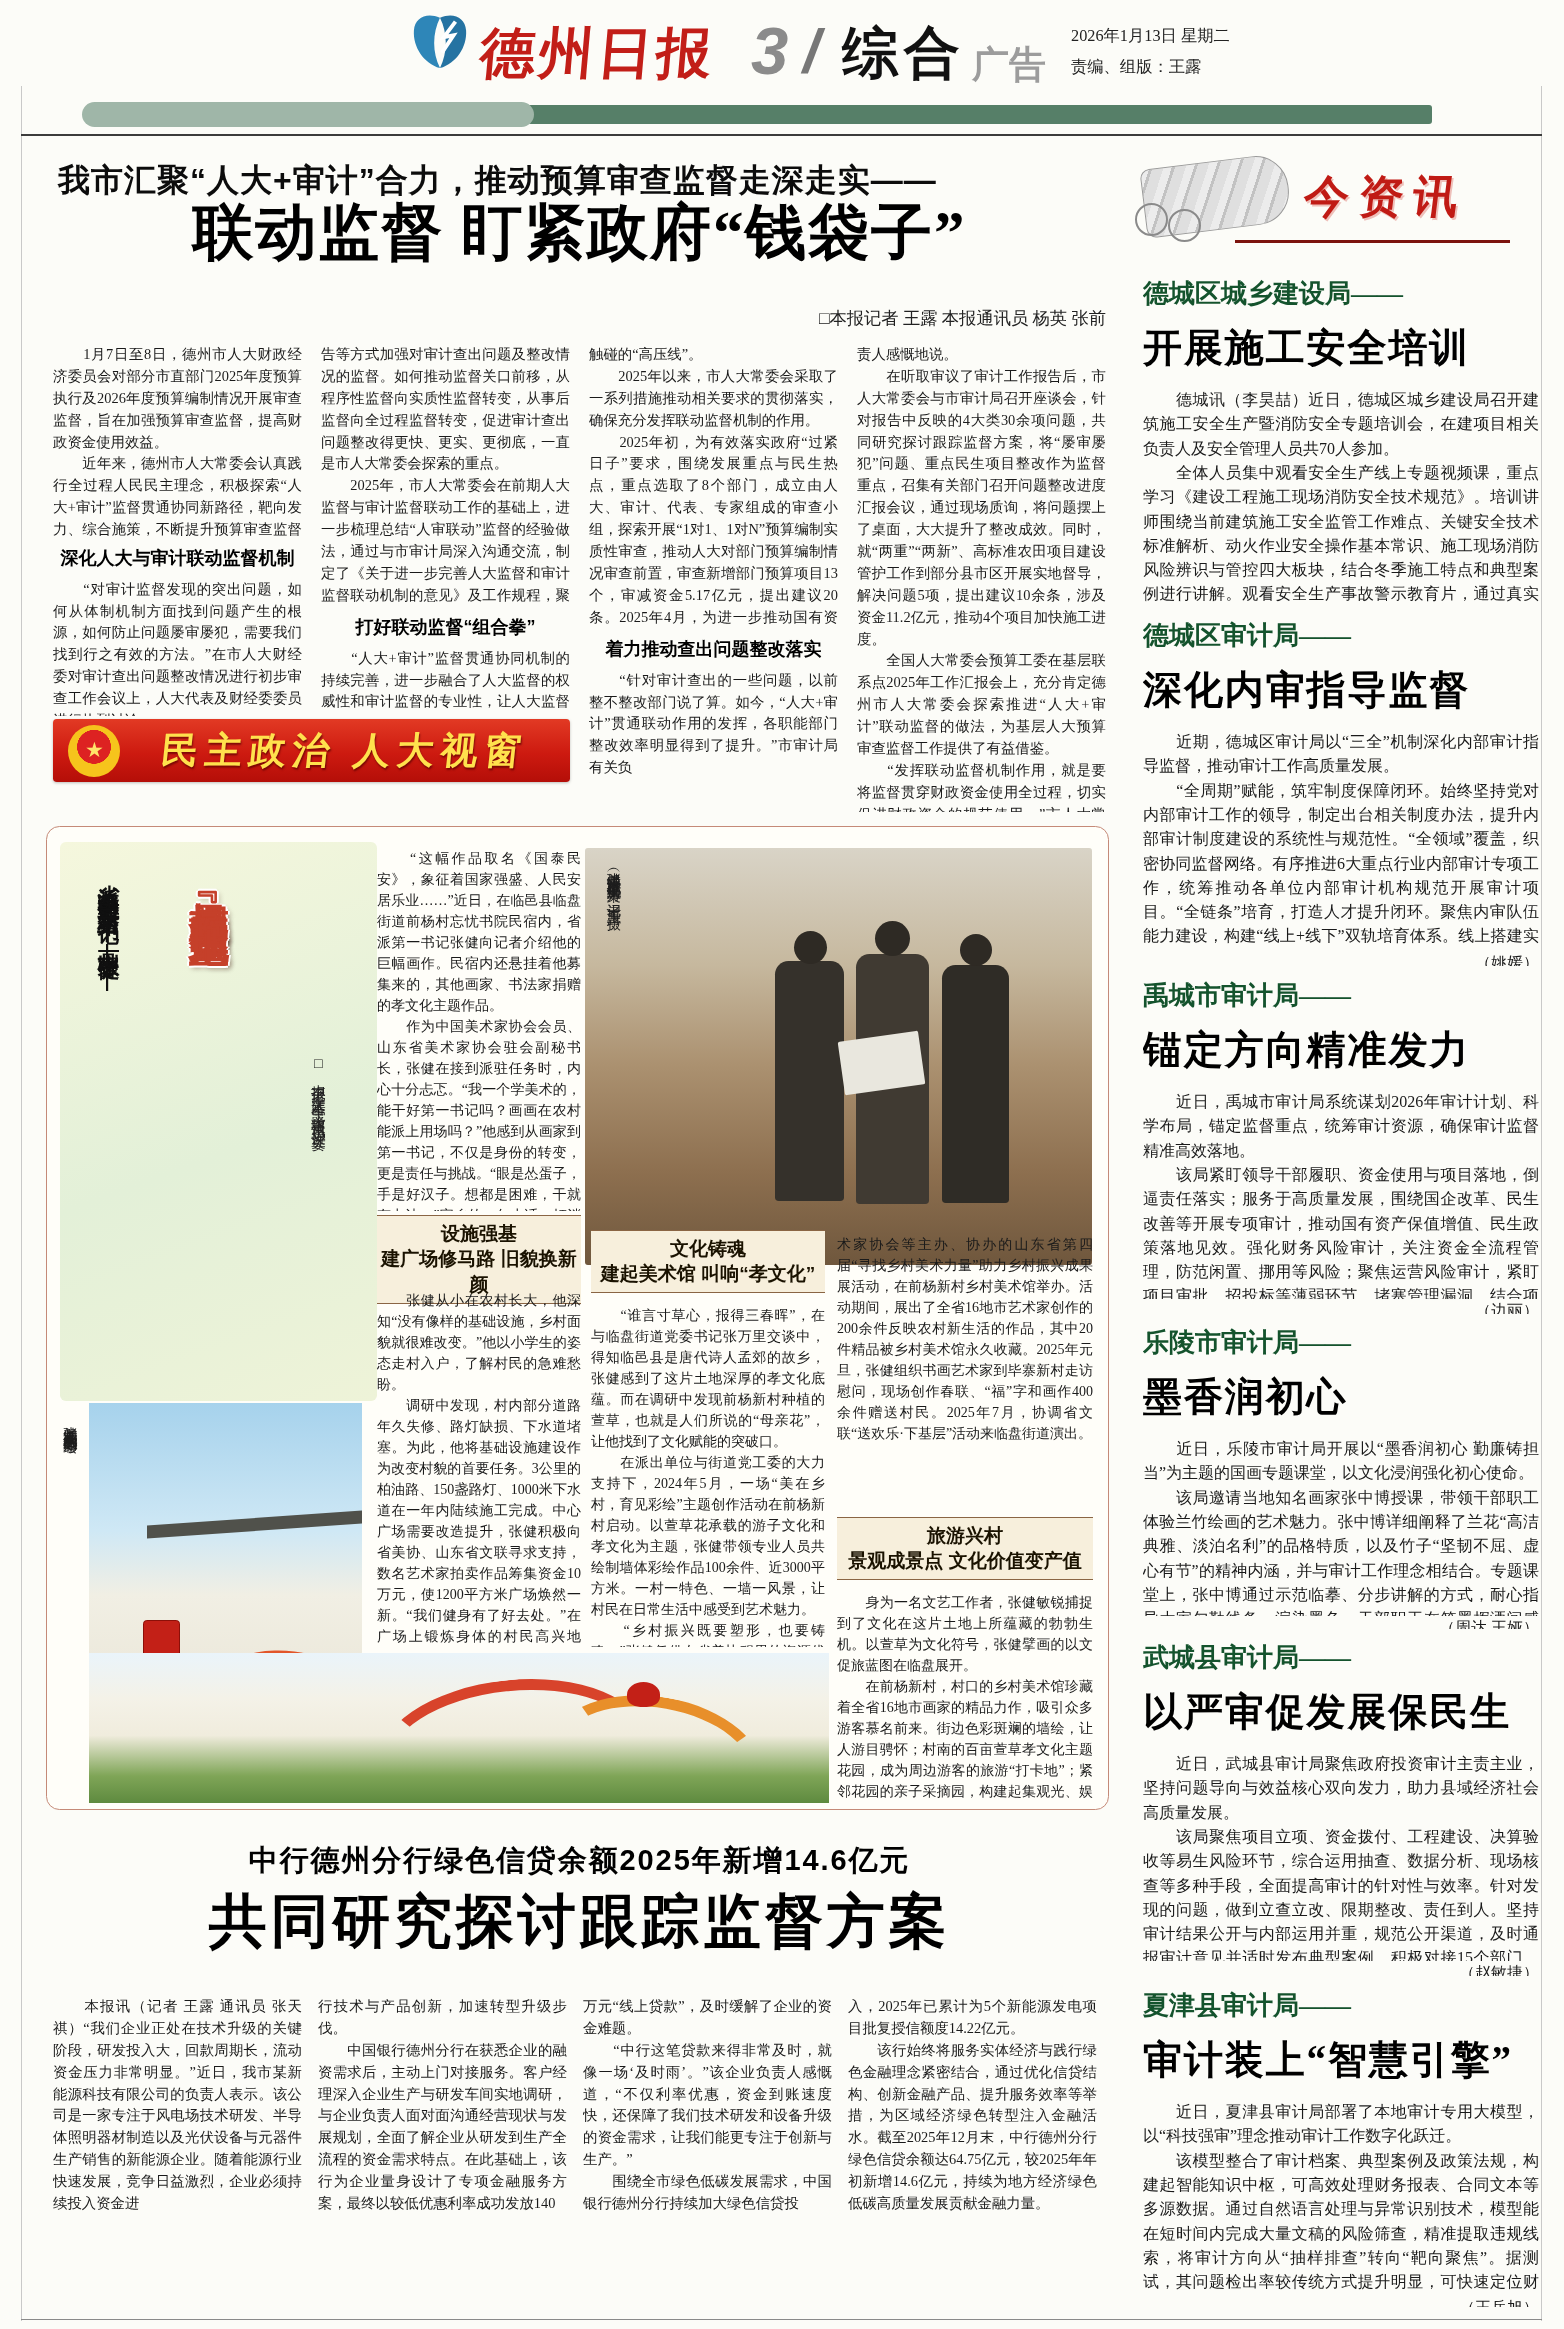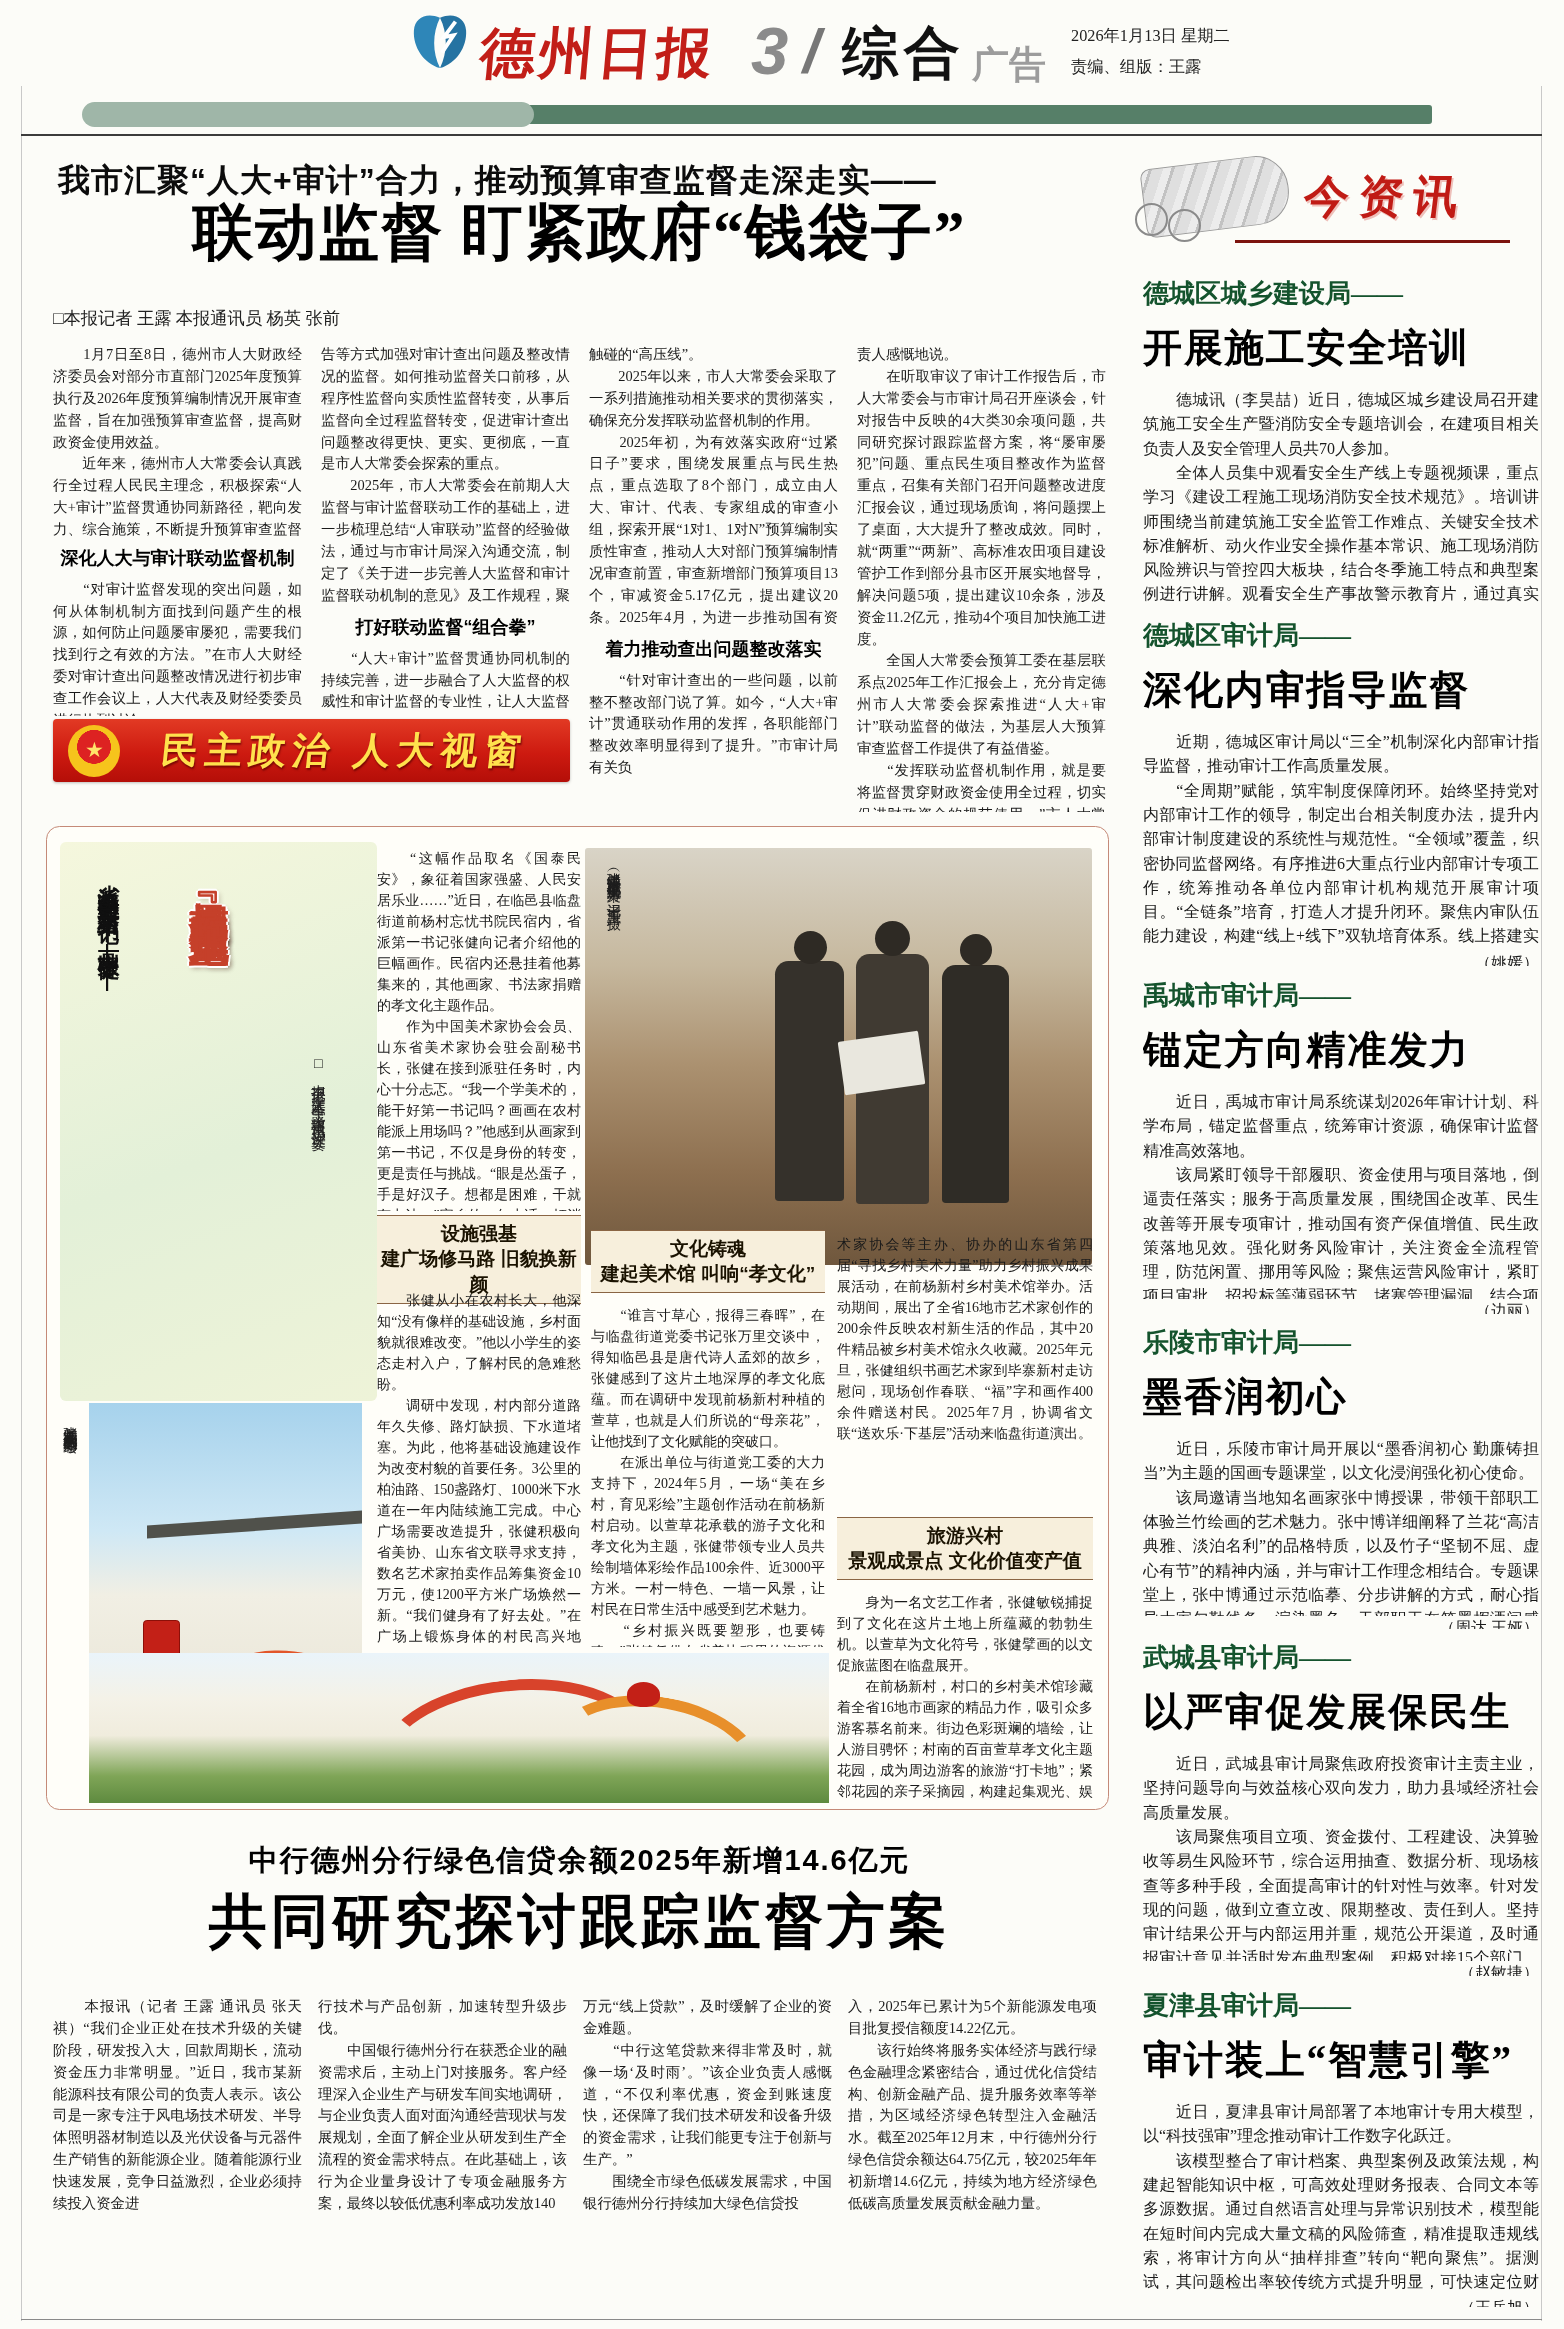--- a/index.html
+++ b/index.html
@@ -17,21 +17,21 @@
   .pageno{font-weight:bold;font-style:italic;color:#8b8b8b;font-size:67px;line-height:1}
   .slash{font-weight:bold;font-style:italic;color:#777;font-size:61px;line-height:1}
   .section{font-weight:bold;color:#111;font-size:56px;line-height:1;letter-spacing:5.8px}
   .section-sub{font-weight:bold;color:#9c9c9c;font-size:37px;line-height:1}
   .dateline{font-size:16.3px;color:#222;line-height:1.9}
   .greenbar-dark{background:#567f68;height:19px;border-radius:2.9px}
   .greenbar-light{background:#9fb6a8;height:25px;border-radius:12.5px}
   
   .kicker{font-weight:bold;font-size:32px;color:#0c0c0c;letter-spacing:1px}
   .mainhead{font-weight:bold;font-size:61px;color:#000;text-align:center;letter-spacing:1.9px}
-  .byline{font-size:17.3px;text-align:left;color:#222}
+  .byline{font-size:17.3px;text-align:right;color:#222}
   .mcols{display:flex;gap:19px}
   .mcol{width:249px;flex:none;display:flex;flex-direction:column;font-size:14.4px;line-height:1.52}
   .msub{font-weight:bold;font-size:18px;text-align:center;margin:8.6px 0 6.7px;flex:none;color:#000}
   .mtx{flex:none}
   .banner{background:linear-gradient(180deg,#e23a24 0%,#cd1a10 55%,#b40e08 100%);
     border-radius:3.8px;display:flex;align-items:center;box-shadow:0 1px 2.9px rgba(0,0,0,.25)}
   .banner-text{font-weight:bold;font-size:37px;color:#ffe14d;letter-spacing:6.7px;
     transform:skewX(-6deg);text-shadow:1px 1.9px 1.9px rgba(90,0,0,.7);flex:1;text-align:center}
   .emblem{width:52px;height:52px;border-radius:50%;margin-left:15.4px;flex:none;
     background:radial-gradient(circle at 50% 42%,#d22 0 42%,#f6c41c 43% 100%);

